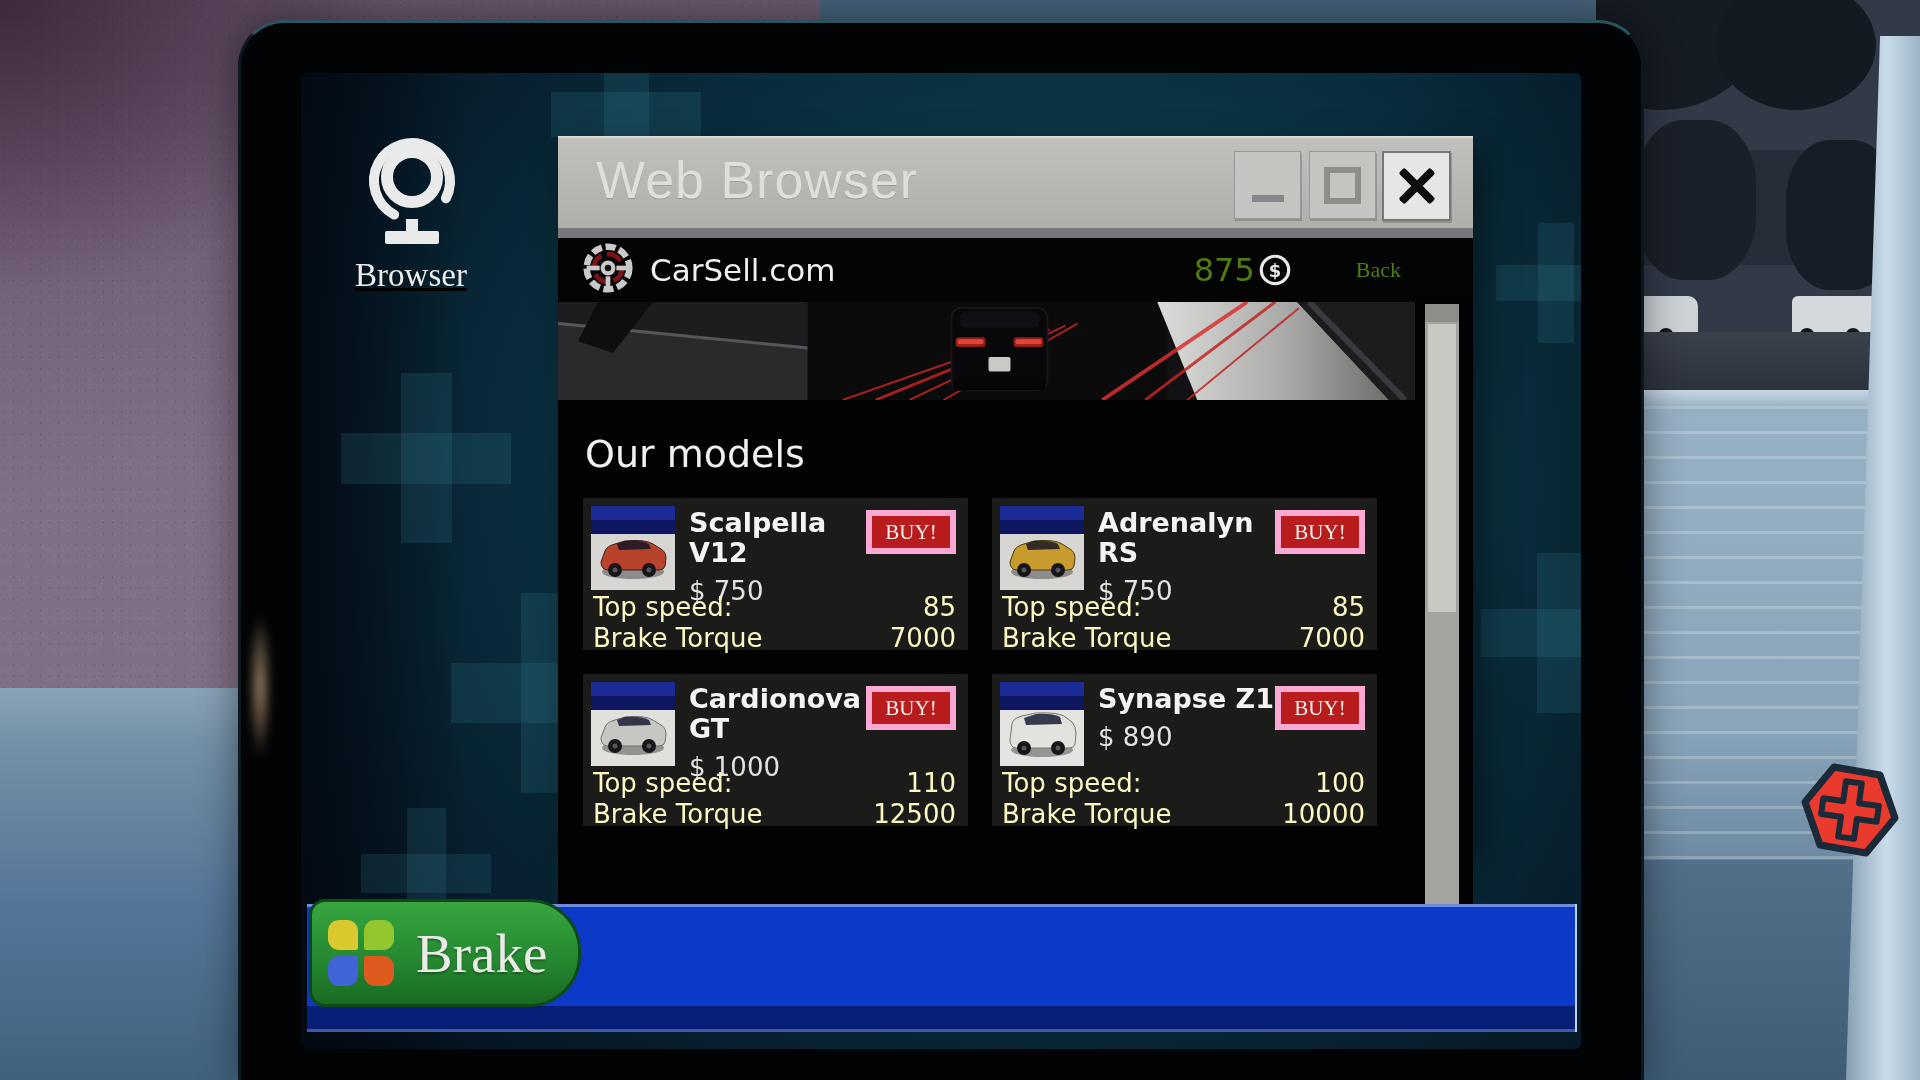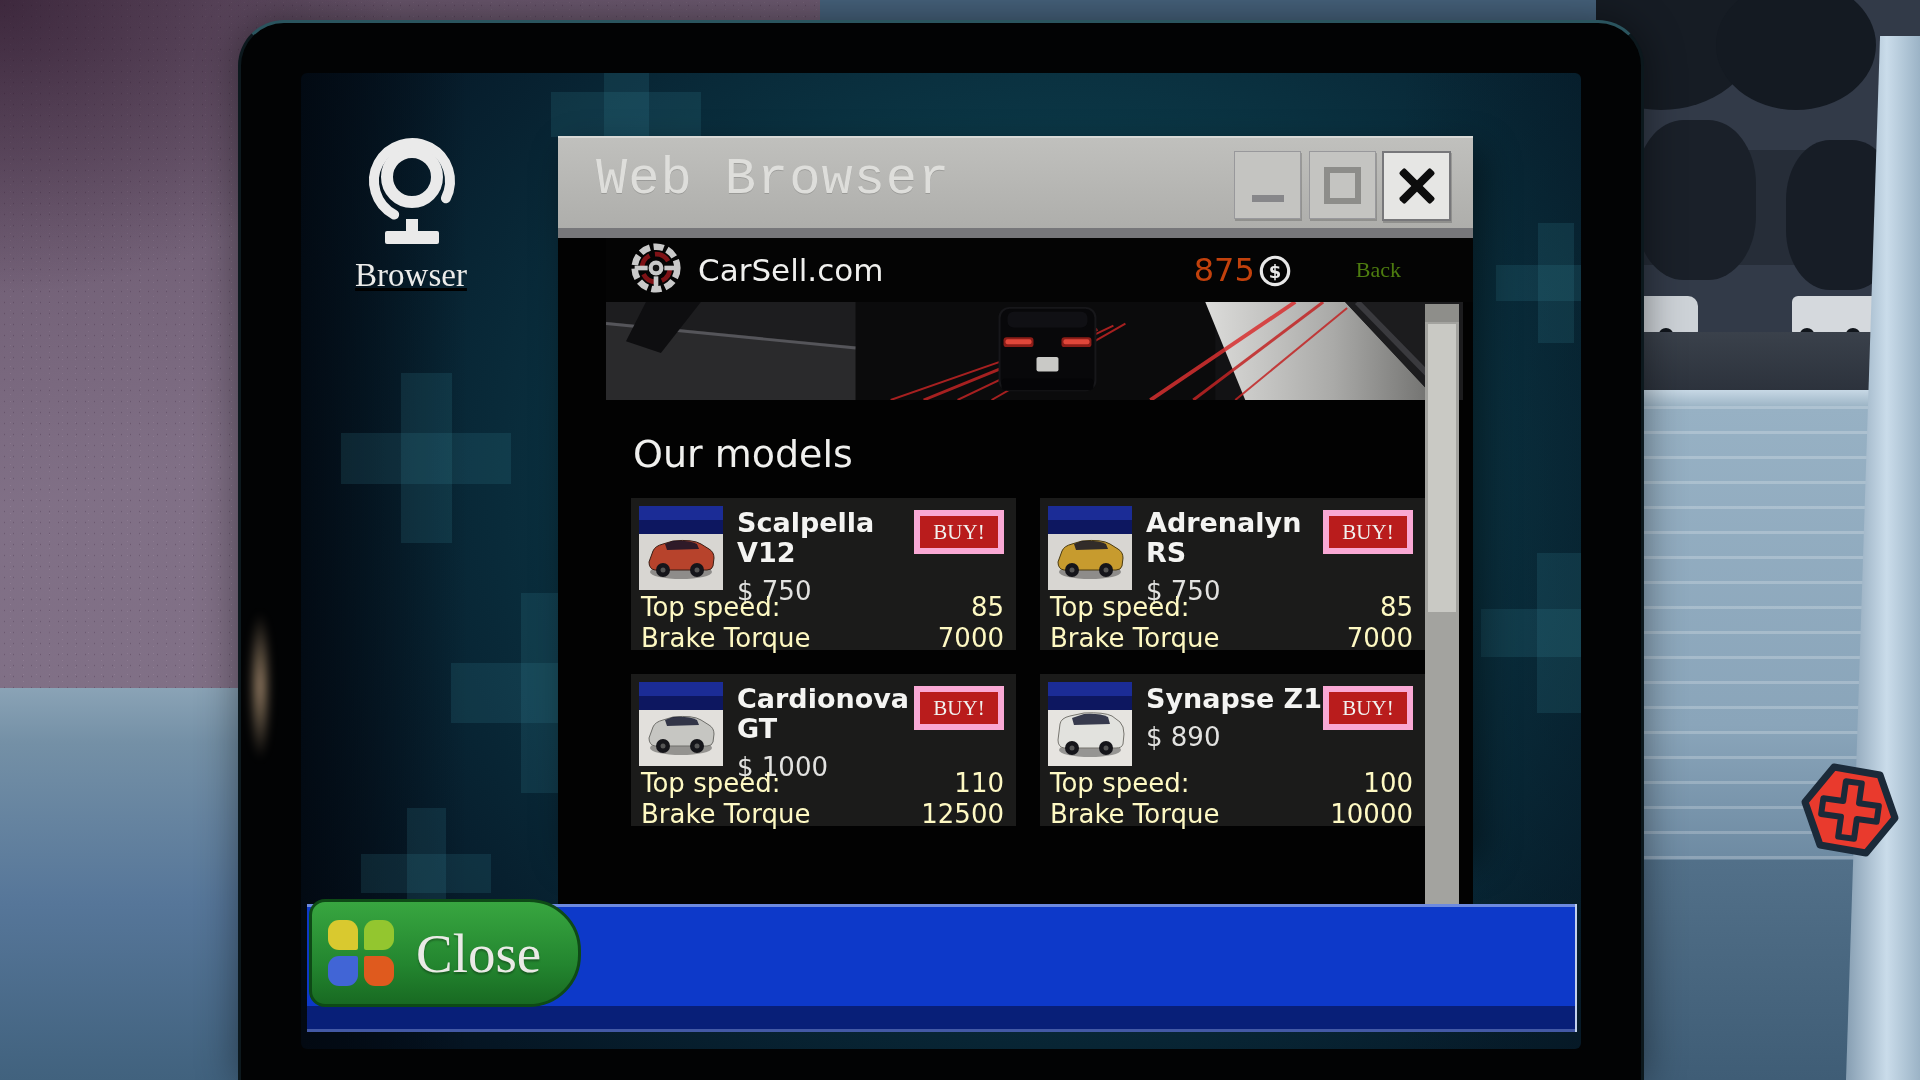--- a/index.html
+++ b/index.html
@@ -54,39 +54,39 @@
   
   #browser-icon{position:absolute;left:30px;top:58px;width:160px;text-align:center;cursor:pointer;text-decoration:underline;}
   #browser-icon .lbl{margin-top:4px;font-family:"Liberation Serif","DejaVu Serif",serif;
     font-size:33px;color:#ececea;}
 
   
   #win{position:absolute;left:257px;top:63px;width:915px;height:712px;
     box-shadow:10px 14px 34px rgba(0,0,0,.45);}
   #titlebar{position:relative;height:90px;background:linear-gradient(180deg,#c0c0bd,#aeaeab);
     border-top:2px solid #d8d8d5;}
-  #title-text{position:absolute;left:38px;top:12px;font-family:Liberation Mono, monospace;
+  #title-text{position:absolute;left:38px;top:12px;font-family:Liberation Sans, sans-serif;
     font-size:52px;color:#dededb;letter-spacing:1px;text-shadow:0 1px 0 rgba(0,0,0,.15);}
   .winbtn{position:absolute;top:13px;width:65px;height:66px;background:#c4c4c1;border:1px solid #98989b;
     display:flex;align-items:center;justify-content:center;box-shadow:1px 2px 0 rgba(0,0,0,.18);cursor:pointer;}
   #btn-min{right:172px;} #btn-max{right:97px;}
   #btn-close{right:22px;background:#e6e6e4;border:2px solid #77777a;}
   #btn-min .bar{width:32px;height:7px;background:#87878a;margin-top:26px;}
   #btn-max .sq{width:25px;height:25px;border:6px solid #8d8d8a;}
   #btn-close .x{position:relative;width:46px;height:46px;}
   #btn-close .x::before,#btn-close .x::after{content:"";position:absolute;left:1px;top:19px;width:44px;height:8px;
     background:#0d0d0d;border-radius:2px;}
   #btn-close .x::before{transform:rotate(45deg);} #btn-close .x::after{transform:rotate(-45deg);}
   #titlestrip{height:10px;background:#77777a;}
-  #content{position:relative;height:776px;background:#020202;color:#e8e8e6;padding-left:48px;}
+  #content{position:relative;height:776px;background:#020202;color:#e8e8e6;}
 
   #site-header{display:flex;align-items:center;height:64px;padding:0 24px;background:#040404;}
   #site-name{margin-left:16px;font-size:31px;color:#f0f0ee;}
   #hdr-spacer{flex:1;}
-  #balance{display:flex;align-items:center;font-size:32px;color:#c2410c;}
+  #balance{display:flex;align-items:flex-start;font-size:32px;color:#4d7c0f;}
   #balance svg{margin-left:3px;}
   #back-btn{margin-left:64px;margin-right:48px;font-family:"Liberation Serif","DejaVu Serif",serif;
     font-size:22px;color:#4d7c0f;cursor:pointer;}
 
   #banner{width:857px;height:98px;display:block;}
   #models{padding:0 0 0 25px;}
   #models-title{margin:32px 0 0 2px;font-size:38px;font-weight:400;color:#f0f0ee;}
   #grid{margin-top:22px;display:grid;grid-template-columns:385px 385px;column-gap:30px;row-gap:44px;gap:24px;}
   .card{position:relative;width:385px;height:152px;background:#1b1b1a;padding:0;}
   .card .row1{display:flex;align-items:flex-start;padding:8px 12px 0 8px;height:92px;box-sizing:border-box;}
@@ -393,21 +393,21 @@
     </div>
 
     <div id="taskbar"></div>
     <div id="close-btn">
       <div id="petals">
         <div class="petal tl"></div>
         <div class="petal tr"></div>
         <div class="petal bl"></div>
         <div class="petal br"></div>
       </div>
-      <div id="close-label">Close</div>
+      <div id="close-label">Brake</div>
     </div>
 
   </div>
 </div>
 
 <div id="hud-plus">
   <svg width="100" height="104" viewBox="0 0 100 104">
     <polygon points="95,60 66,95 20,87 5,44 34,9 80,17" fill="#e93a2d" stroke="#1b2a39" stroke-width="7" stroke-linejoin="round"></polygon>
     <path d="M42 24 h16 v20 h20 v16 h-20 v20 h-16 v-20 h-20 v-16 h20 Z" fill="#e93a2d" stroke="#1b2a39" stroke-width="6" stroke-linejoin="round" transform="rotate(8 50 52)"></path>
   </svg>

